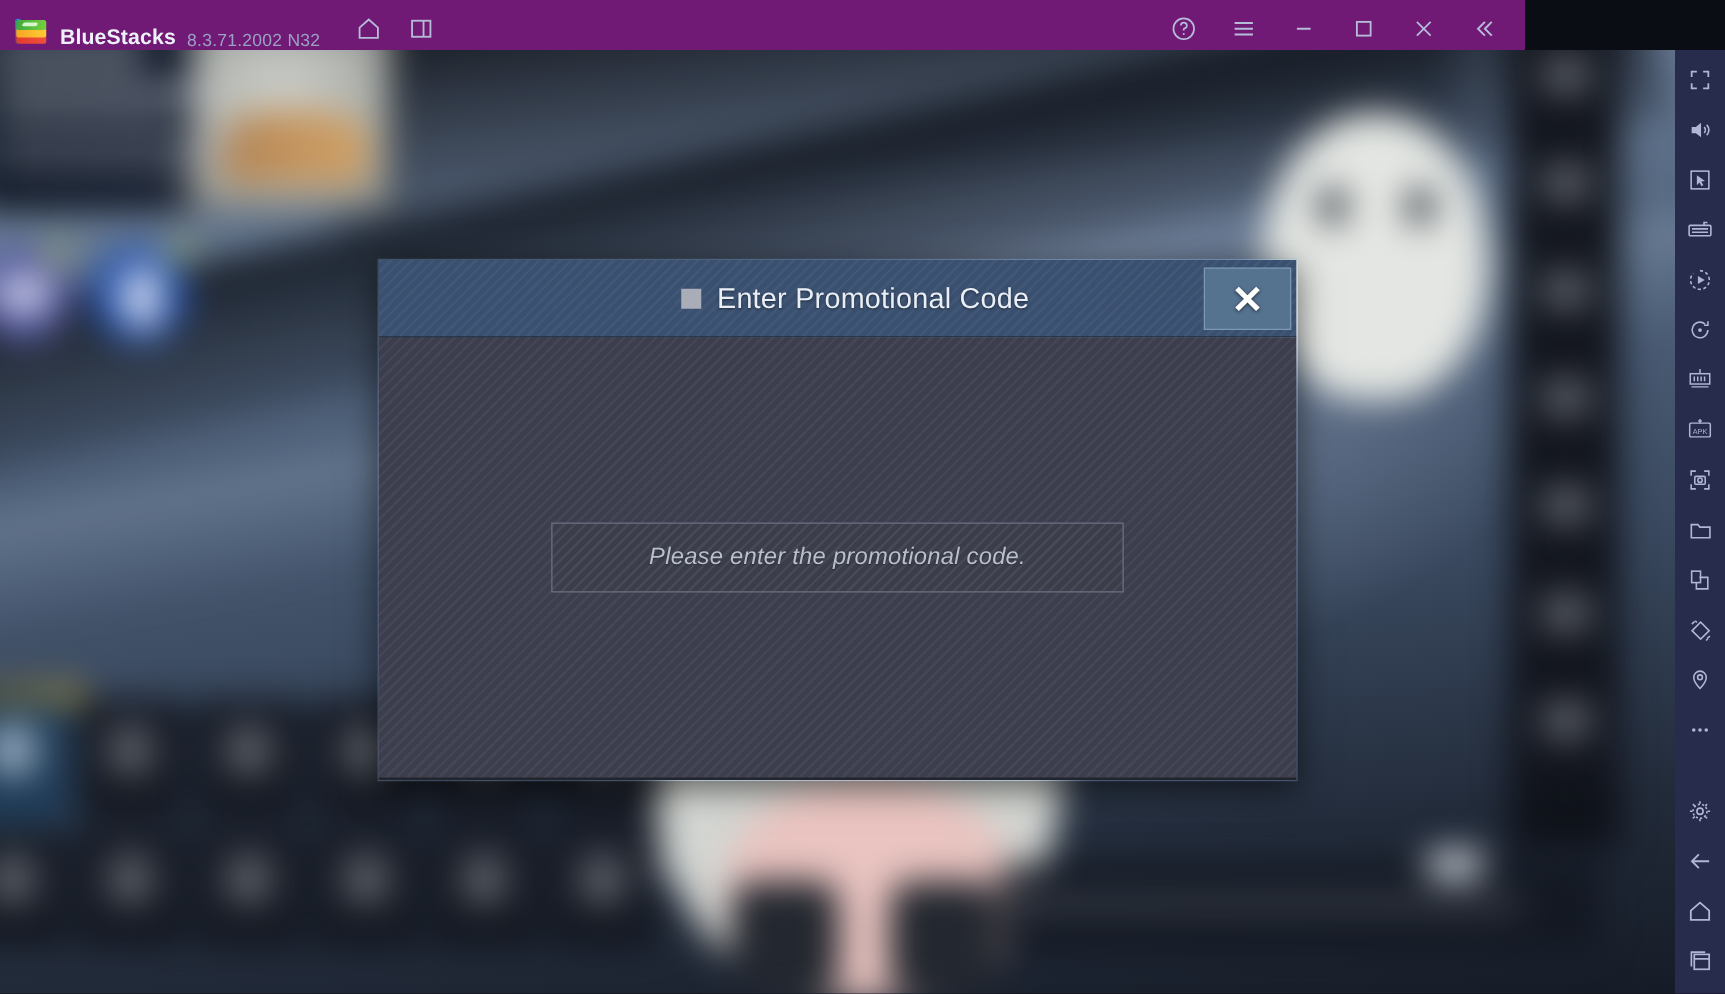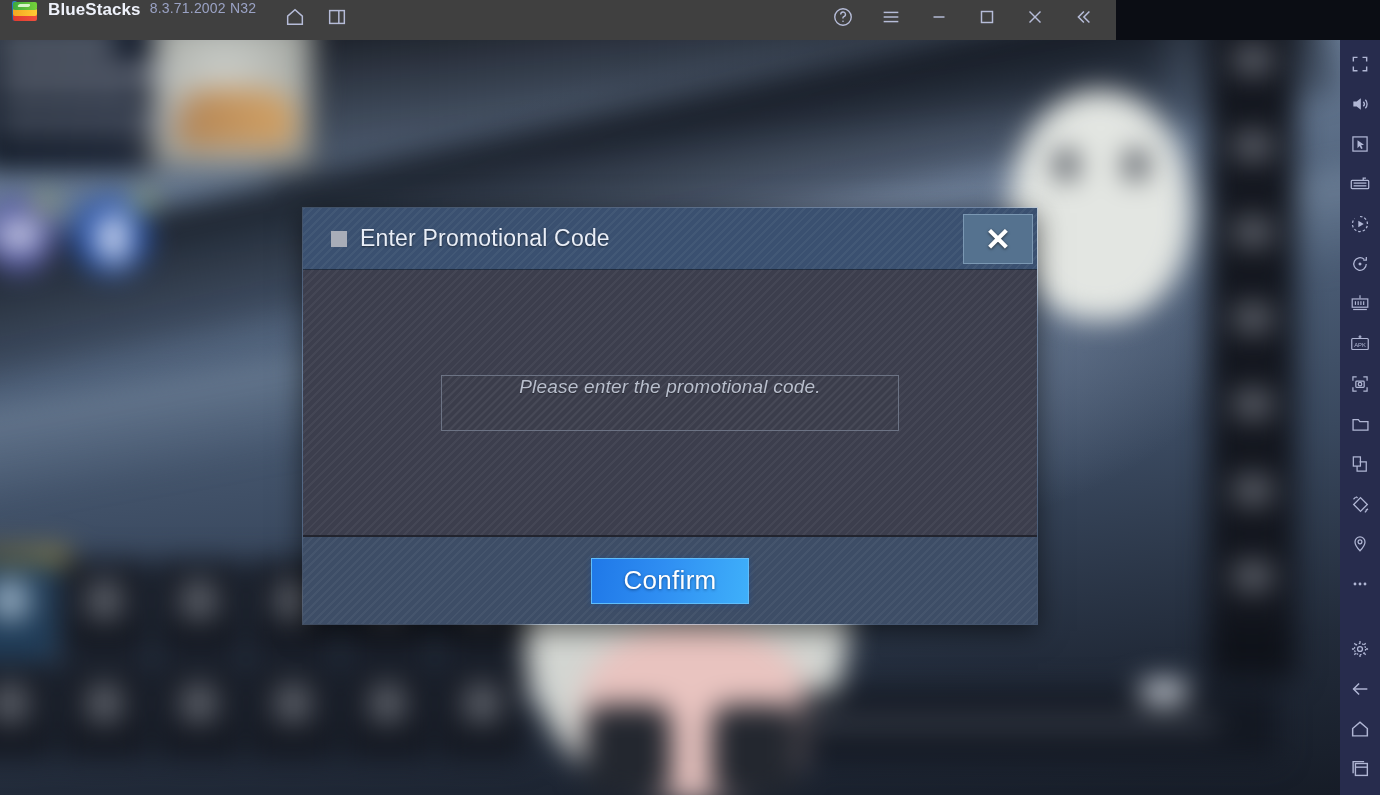--- a/index.html
+++ b/index.html
@@ -8,23 +8,23 @@
     overflow: hidden;
     background: #0b0d14;
     font-family: "Liberation Sans", sans-serif;
   }
 
   #app { position: relative; width: 1380px; height: 795px; }
 
   
   #titlebar {
     position: absolute; left: 0; top: 0;
-    width: 1116px; height: 40px;
-    background: #404040;
-    display: flex; align-items: flex-start;
+    width: 1220px; height: 40px;
+    background: #701a75;
+    display: flex; align-items: flex-end;
     z-index: 50;
   }
   #bs-logo {
     width: 26px; height: 26px; margin-left: 12px; margin-right: 10px;
     position: relative; flex: 0 0 auto;
   }
   #bs-logo .slab { position: absolute; left: 1px; width: 24px; height: 8px; border-radius: 2px; }
   #bs-logo .s1 { top: 13px; background: linear-gradient(90deg,#e23b2e,#f0503e); }
   #bs-logo .s2 { top: 8px;  background: linear-gradient(90deg,#f5a623,#ffcc33); }
   #bs-logo .s3 { top: 2px;  background: linear-gradient(90deg,#3ea93e,#76d13a); }
@@ -183,20 +183,21 @@
   .stripes {
     background-image: repeating-linear-gradient(
       135deg, rgba(255,255,255,.045) 0px, rgba(255,255,255,.045) 2px,
       rgba(0,0,0,0) 2px, rgba(0,0,0,0) 6px);
   }
   #dlg-header {
     position: relative; height: 62px; flex: 0 0 62px;
     background-color: #3a5070;
     display: flex; align-items: center;
     border-bottom: 1px solid rgba(12,16,24,.55);
+    justify-content: center;
   }
   #dlg-title-bullet {
     width: 16px; height: 16px; background: #a8adb8; margin-left: 28px; margin-right: 13px; flex: 0 0 auto;
   }
   #dlg-title {
     color: #e9eef7; font-size: 23px; letter-spacing: .2px;
     text-shadow: 0 1px 2px rgba(0,0,0,.5);
   }
   #dlg-close {
     position: absolute; right: 4px; top: 6px;
@@ -213,21 +214,21 @@
   #dlg-body {
     flex: 1 1 auto; position: relative;
     background-color: #3c3e4d;
     display: flex; align-items: center; justify-content: center;
     border-bottom: 2px solid #22242e;
   }
   #promo-input {
     width: 458px; height: 56px;
     background-color: rgba(58,60,74,.45);
     border: 1px solid #6c7384;
-    display: flex; align-items: flex-start; justify-content: center;
+    display: flex; align-items: center; justify-content: center;
     cursor: text;
   }
   #promo-placeholder {
     color: #b9bfcd; font-size: 19px; font-style: italic; letter-spacing: .2px;
     text-shadow: 0 1px 1px rgba(0,0,0,.35);
   }
   #dlg-footer {
     height: 87px; flex: 0 0 87px;
     background-color: #3d4d66;
     display: flex; align-items: center; justify-content: center;
@@ -389,25 +390,20 @@
         <span>✕</span>
       </div>
     </div>
 
     <div id="dlg-body" class="stripes">
       <div id="promo-input" class="stripes">
         <span id="promo-placeholder">Please enter the promotional code.</span>
       </div>
     </div>
 
-    <div id="dlg-footer" class="stripes">
-      <div id="confirm-button" class="stripes">
-        <span id="confirm-label">Confirm</span>
-      </div>
-    </div>
   </div>
 
   <div id="sidebar">
 
     <div class="sb-icon" style="margin-top:4px;">
       <svg width="20" height="20" viewBox="0 0 24 24" fill="none" stroke="currentColor" stroke-width="1.7">
         <polyline points="4,9 4,4 9,4"></polyline>
           <polyline points="15,4 20,4 20,9"></polyline>
         <polyline points="20,15 20,20 15,20"></polyline>
           <polyline points="9,20 4,20 4,15"></polyline>

